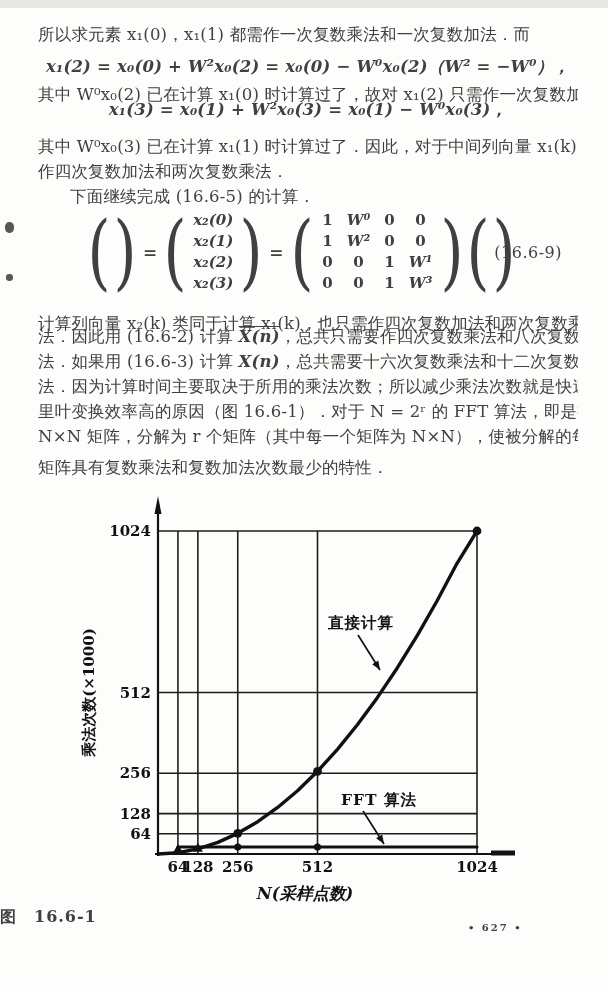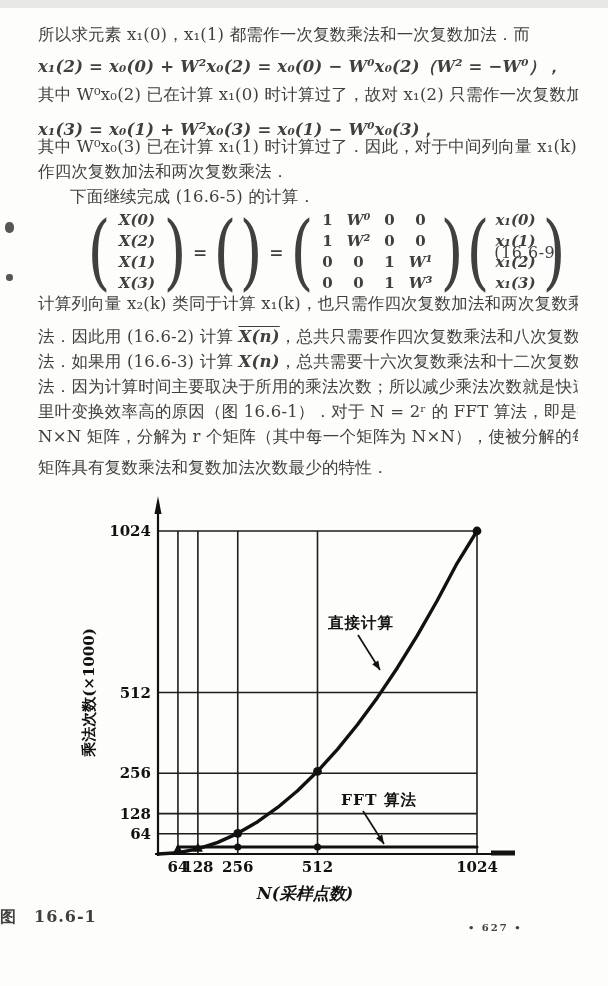--- a/index.html
+++ b/index.html
@@ -3,21 +3,21 @@
 <meta charset="utf-8">
 <style>
   html,body{margin:0;padding:0;background:#e8e8e4;}
   .page{
     position:relative;width:608px;height:986px;margin:8px auto;
     background:#fdfdfb;color:#404040;overflow:hidden;
     font-family:"DejaVu Serif","Liberation Serif",serif;
   }
   .tline{position:absolute;left:38px;width:540px;font-size:16.5px;line-height:23px;
          letter-spacing:0.2px;white-space:nowrap;overflow:hidden;}
-  .formula{text-align:left;font-style:italic;font-weight:600;font-size:16.5px;}
+  .formula{text-align:center;font-style:italic;font-weight:600;font-size:16.5px;}
   .indent{padding-left:32px;}
   
   .equation{position:absolute;top:197px;left:0;width:608px;height:94px;
             display:flex;align-items:center;padding-left:86px;box-sizing:border-box;}
   .paren{font-size:82px;line-height:86px;display:inline-block;
          transform:scaleX(0.72);font-weight:400;margin:0 -3px;}
   .vec{display:flex;flex-direction:column;}
   .vec span{display:block;width:50px;height:21px;line-height:21px;text-align:center;
             font-size:15px;font-style:italic;font-weight:700;}
   .mat{display:grid;grid-template-columns:26px 36px 26px 36px;grid-auto-rows:21px;}
@@ -40,37 +40,37 @@
 
 <div class="page">
 
   <div class="artifact" style="left:5px;top:214px;width:9px;height:11px;"></div>
   <div class="artifact" style="left:6px;top:266px;width:7px;height:7px;"></div>
 
   <div>
     <div class="tline" style="top:15px">所以求元素 x₁(0)，x₁(1) 都需作一次复数乘法和一次复数加法．而</div>
     <div class="tline formula" style="top:47px">x₁(2) = x₀(0) + W²x₀(2) = x₀(0) − W⁰x₀(2)（W² = −W⁰），</div>
     <div class="tline" style="top:75px">其中 W⁰x₀(2) 已在计算 x₁(0) 时计算过了，故对 x₁(2) 只需作一次复数加法</div>
-    <div class="tline formula" style="top:110px">x₁(3) = x₀(1) + W²x₀(3) = x₀(1) − W⁰x₀(3)，</div>
+    <div class="tline formula" style="top:90px">x₁(3) = x₀(1) + W²x₀(3) = x₀(1) − W⁰x₀(3)，</div>
     <div class="tline" style="top:127px">其中 W⁰x₀(3) 已在计算 x₁(1) 时计算过了．因此，对于中间列向量 x₁(k) 只需</div>
     <div class="tline" style="top:152px">作四次复数加法和两次复数乘法．</div>
     <div class="tline indent" style="top:177px">下面继续完成 (16.6-5) 的计算．</div>
   </div>
 
   <div class="equation">
     <span class="paren">(</span>
-    <div class="vec">
-      <span>X(0)</span>
-      <span>X(2)</span>
-      <span>X(1)</span>
-      <span>X(3)</span>
-    </div>
     <span class="paren">)</span>
     <span class="eqsign">=</span>
     <span class="paren">(</span>
+    <div class="vec">
+      <span>x₂(0)</span>
+      <span>x₂(1)</span>
+      <span>x₂(2)</span>
+      <span>x₂(3)</span>
+    </div>
     <span class="paren">)</span>
     <span class="eqsign">=</span>
     <span class="paren">(</span>
     <div class="mat">
       <span>1</span>
       <span class="it">W⁰</span>
       <span>0</span>
       <span>0</span>
       <span>1</span>
       <span class="it">W²</span>
@@ -80,33 +80,27 @@
       <span>0</span>
       <span>1</span>
       <span class="it">W¹</span>
       <span>0</span>
       <span>0</span>
       <span>1</span>
       <span class="it">W³</span>
     </div>
     <span class="paren">)</span>
     <span class="paren">(</span>
-    <div class="vec">
-      <span>x₁(0)</span>
-      <span>x₁(1)</span>
-      <span>x₁(2)</span>
-      <span>x₁(3)</span>
-    </div>
     <span class="paren">)</span>
 
     <span class="eqnum">(16.6-9)</span>
   </div>
 
   <div>
-    <div class="tline" style="top:284px">计算列向量 x₂(k) 类同于计算 x₁(k)，也只需作四次复数加法和两次复数乘</div>
+    <div class="tline" style="top:304px">计算列向量 x₂(k) 类同于计算 x₁(k)，也只需作四次复数加法和两次复数乘</div>
     <div class="tline" style="top:317px"><span>法．因此用 (16.6-2) 计算 </span><span class="ol">X(n)</span><span>，总共只需要作四次复数乘法和八次复数加</span></div>
     <div class="tline" style="top:342px"><span>法．如果用 (16.6-3) 计算 </span><span class="bi">X(n)</span><span>，总共需要十六次复数乘法和十二次复数加</span></div>
     <div class="tline" style="top:367px">法．因为计算时间主要取决于所用的乘法次数；所以减少乘法次数就是快速傅</div>
     <div class="tline" style="top:392px">里叶变换效率高的原因（图 16.6-1）．对于 N = 2ʳ 的 FFT 算法，即是把一个</div>
     <div class="tline" style="top:417px">N×N 矩阵，分解为 r 个矩阵（其中每一个矩阵为 N×N），使被分解的每一个</div>
     <div class="tline" style="top:448px">矩阵具有复数乘法和复数加法次数最少的特性．</div>
   </div>
 
   <div class="figure">
     <svg id="chart-svg" width="540" height="414" viewBox="0 0 540 414" xmlns="http://www.w3.org/2000/svg">

